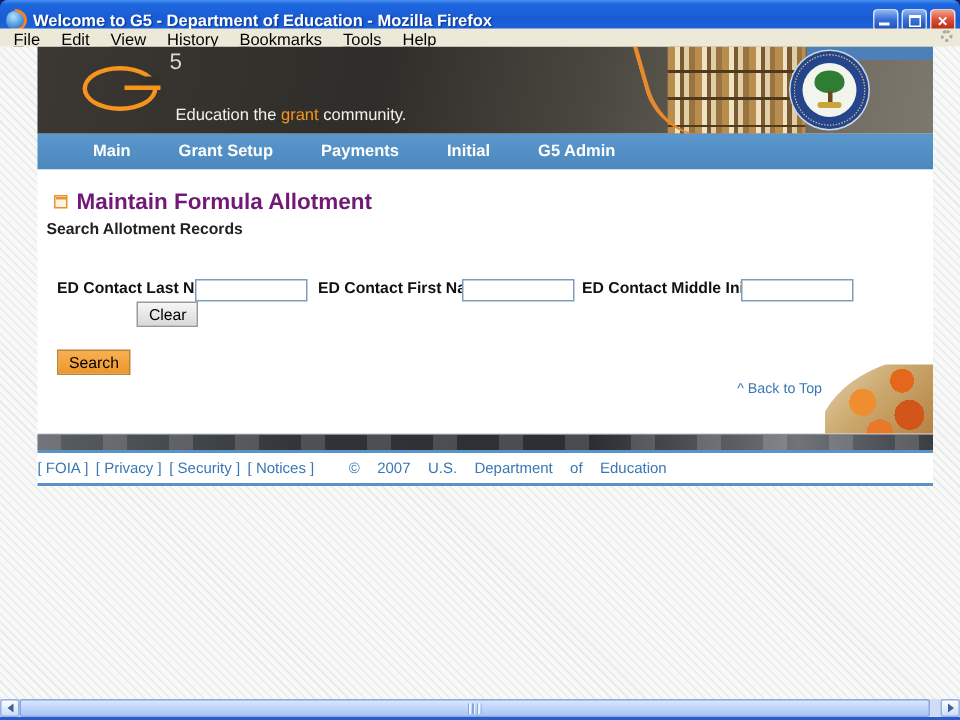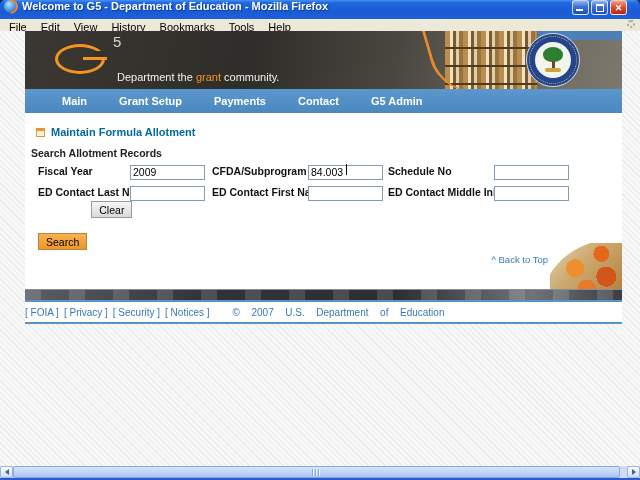--- a/index.html
+++ b/index.html
@@ -3,21 +3,21 @@
 <meta charset="utf-8">
 <style>
   * { margin:0; padding:0; box-sizing:border-box; }
   html,body { width:640px; height:480px; overflow:hidden; }
   body { font-family:"Liberation Sans", sans-serif; background:#0a246a; position:relative; }
 
   
   .titlebar {
     position:absolute; top:0; left:0; width:640px; height:27px;
     background:linear-gradient(180deg,#4a90f2 0%,#1e68e0 10%,#1a5bd4 45%,#1f66dd 85%,#0f48a8 100%);
-    display:flex; align-items:flex-start; padding:0 13px 0 4px;
+    display:flex; align-items:center; padding:0 3px 0 4px;
     border-radius:5px 5px 0 0;
   }
   .ff-icon { width:13px; height:13px; border-radius:50%; position:relative; flex:0 0 auto;
     background:radial-gradient(circle at 38% 32%, #b8e2fa 0%, #5fa8e8 40%, #1b55a8 95%); }
   .ff-icon::after { content:""; position:absolute; inset:-1px; border-radius:50%;
     border:2px solid transparent; border-right-color:#f58220; border-top-color:#f58220;
     transform:rotate(40deg); }
   .title-text { color:#fff; font-size:11px; font-weight:bold; margin-left:5px;
     text-shadow:1px 1px 1px #0b3a96; white-space:nowrap; flex:1 1 auto; overflow:hidden; }
   .win-btns { display:flex; gap:2px; }
@@ -77,21 +77,21 @@
   
   .navbar { height:24px; background:linear-gradient(180deg,#5b97cc 0%,#4a88bd 100%);
     display:flex; align-items:center; gap:32px; padding-left:37px; }
   .nav-item { color:#fff; font-size:11px; font-weight:bold; white-space:nowrap; cursor:pointer; }
 
   
   .content-white { position:relative; height:176px; background:#fff; }
   .heading-row { position:absolute; left:11px; top:13px; display:flex; align-items:center; gap:6px; }
   .heading-icon { width:9px; height:9px; border:1px solid #e8952e; background:#fdf3e0;
     box-shadow:inset 0 2px 0 #e8952e; }
-  .page-heading { color:#0369a1; font-size:11px; font-weight:bold; }
+  .page-heading { color:#701a75; font-size:15px; font-weight:bold; }
   .subheading { position:absolute; left:6px; top:34px; color:#222; font-size:10.5px; font-weight:bold; }
 
   .form-row { position:absolute; left:0; width:597px; height:17px; padding-left:13px;
     display:grid; grid-template-columns:92px 82px 96px 80px 106px 78px; align-items:center; }
   .form-row.r1 { top:49px; }
   .form-row.r2 { top:70px; }
   .f-label { font-size:10.5px; font-weight:bold; color:#111; white-space:nowrap; }
   .f-input-wrap { position:relative; }
   .f-input { width:75px; height:15px; border:1px solid #7f9db9; background:#fff;
     font-family:"Liberation Sans",sans-serif; font-size:10.5px; padding:0 2px; color:#000; }
@@ -176,55 +176,47 @@
 <div class="throbber" style="top:20px;"></div>
 
 <div class="viewport">
   <div class="content-col">
 
     <div class="site-header">
       <div class="g-ellipse"></div>
       <div class="g-gap"></div>
       <div class="g-bar"></div>
       <div class="logo-five">5</div>
-      <div class="tagline"><span>Department the </span><span class="accent">grant</span><span> community.</span></div>
+      <div class="tagline"><span>Education the </span><span class="accent">grant</span><span> community.</span></div>
       <div class="bookshelf"></div>
       <div class="shelf-curve"></div>
       <div class="skyband"></div>
       <div class="seal">
         <div class="seal-ring"></div>
         <div class="seal-tree"></div>
         <div class="seal-trunk"></div>
         <div class="seal-base"></div>
       </div>
     </div>
 
     <div class="navbar">
       <span class="nav-item">Main</span>
       <span class="nav-item">Grant Setup</span>
       <span class="nav-item">Payments</span>
-      <span class="nav-item">Contact</span>
+      <span class="nav-item">Initial</span>
       <span class="nav-item">G5 Admin</span>
     </div>
 
     <div class="content-white">
       <div class="heading-row">
         <span class="heading-icon"></span>
         <span class="page-heading">Maintain Formula Allotment</span>
       </div>
       <div class="subheading">Search Allotment Records</div>
 
-      <div class="form-row r1">
-        <span class="f-label">Fiscal Year</span>
-        <span class="f-input-wrap"><input class="f-input" type="text" value="2009" style=""></span>
-        <span class="f-label">CFDA/Subprogram</span>
-        <span class="f-input-wrap"><input class="f-input" type="text" value="84.003" style=""><span class="caret"></span></span>
-        <span class="f-label">Schedule No</span>
-        <span class="f-input-wrap"><input class="f-input" type="text" value="" style=""></span>
-      </div>
 
       <div class="form-row r2">
         <span class="f-label">ED Contact Last Name</span>
         <span class="f-input-wrap"><input class="f-input" type="text" value="" style=""></span>
         <span class="f-label">ED Contact First Name</span>
         <span class="f-input-wrap"><input class="f-input" type="text" value="" style=""></span>
         <span class="f-label">ED Contact Middle Initial</span>
         <span class="f-input-wrap"><input class="f-input" type="text" value="" style=""></span>
       </div>
 

